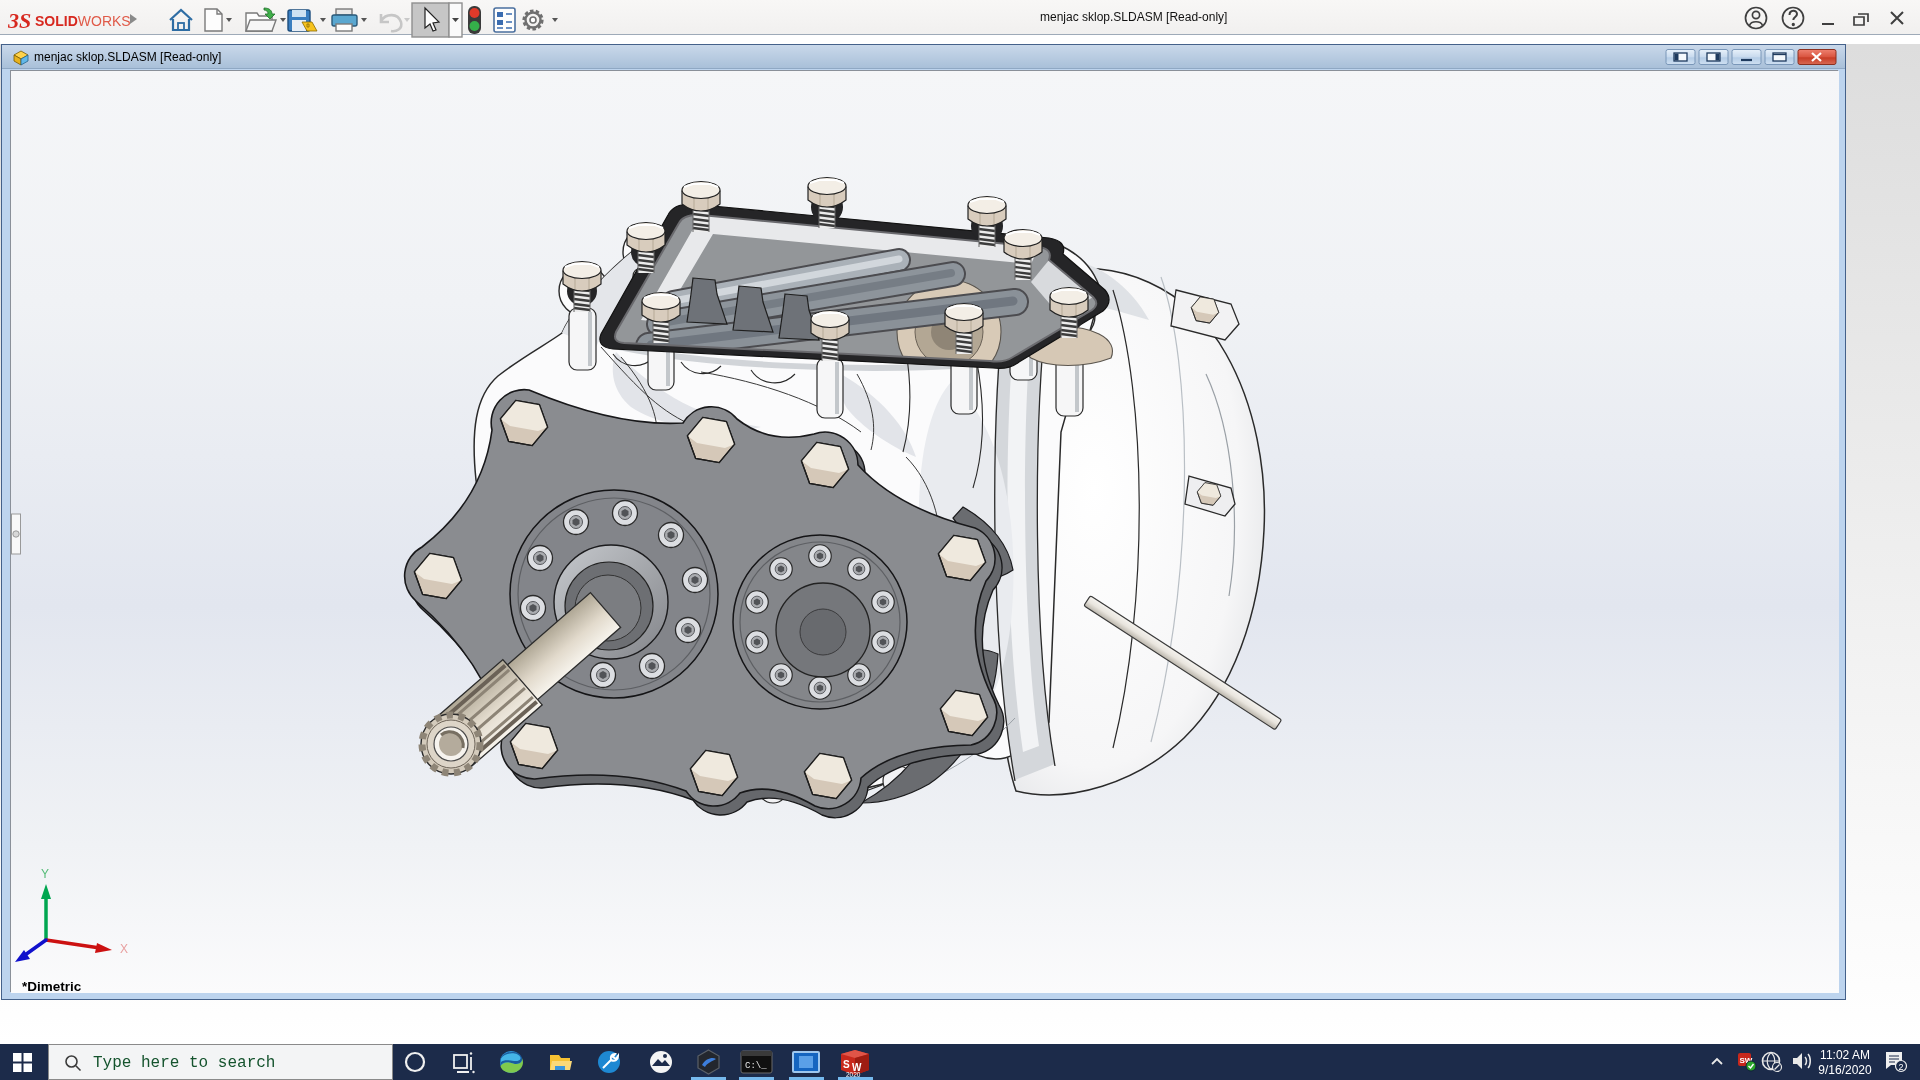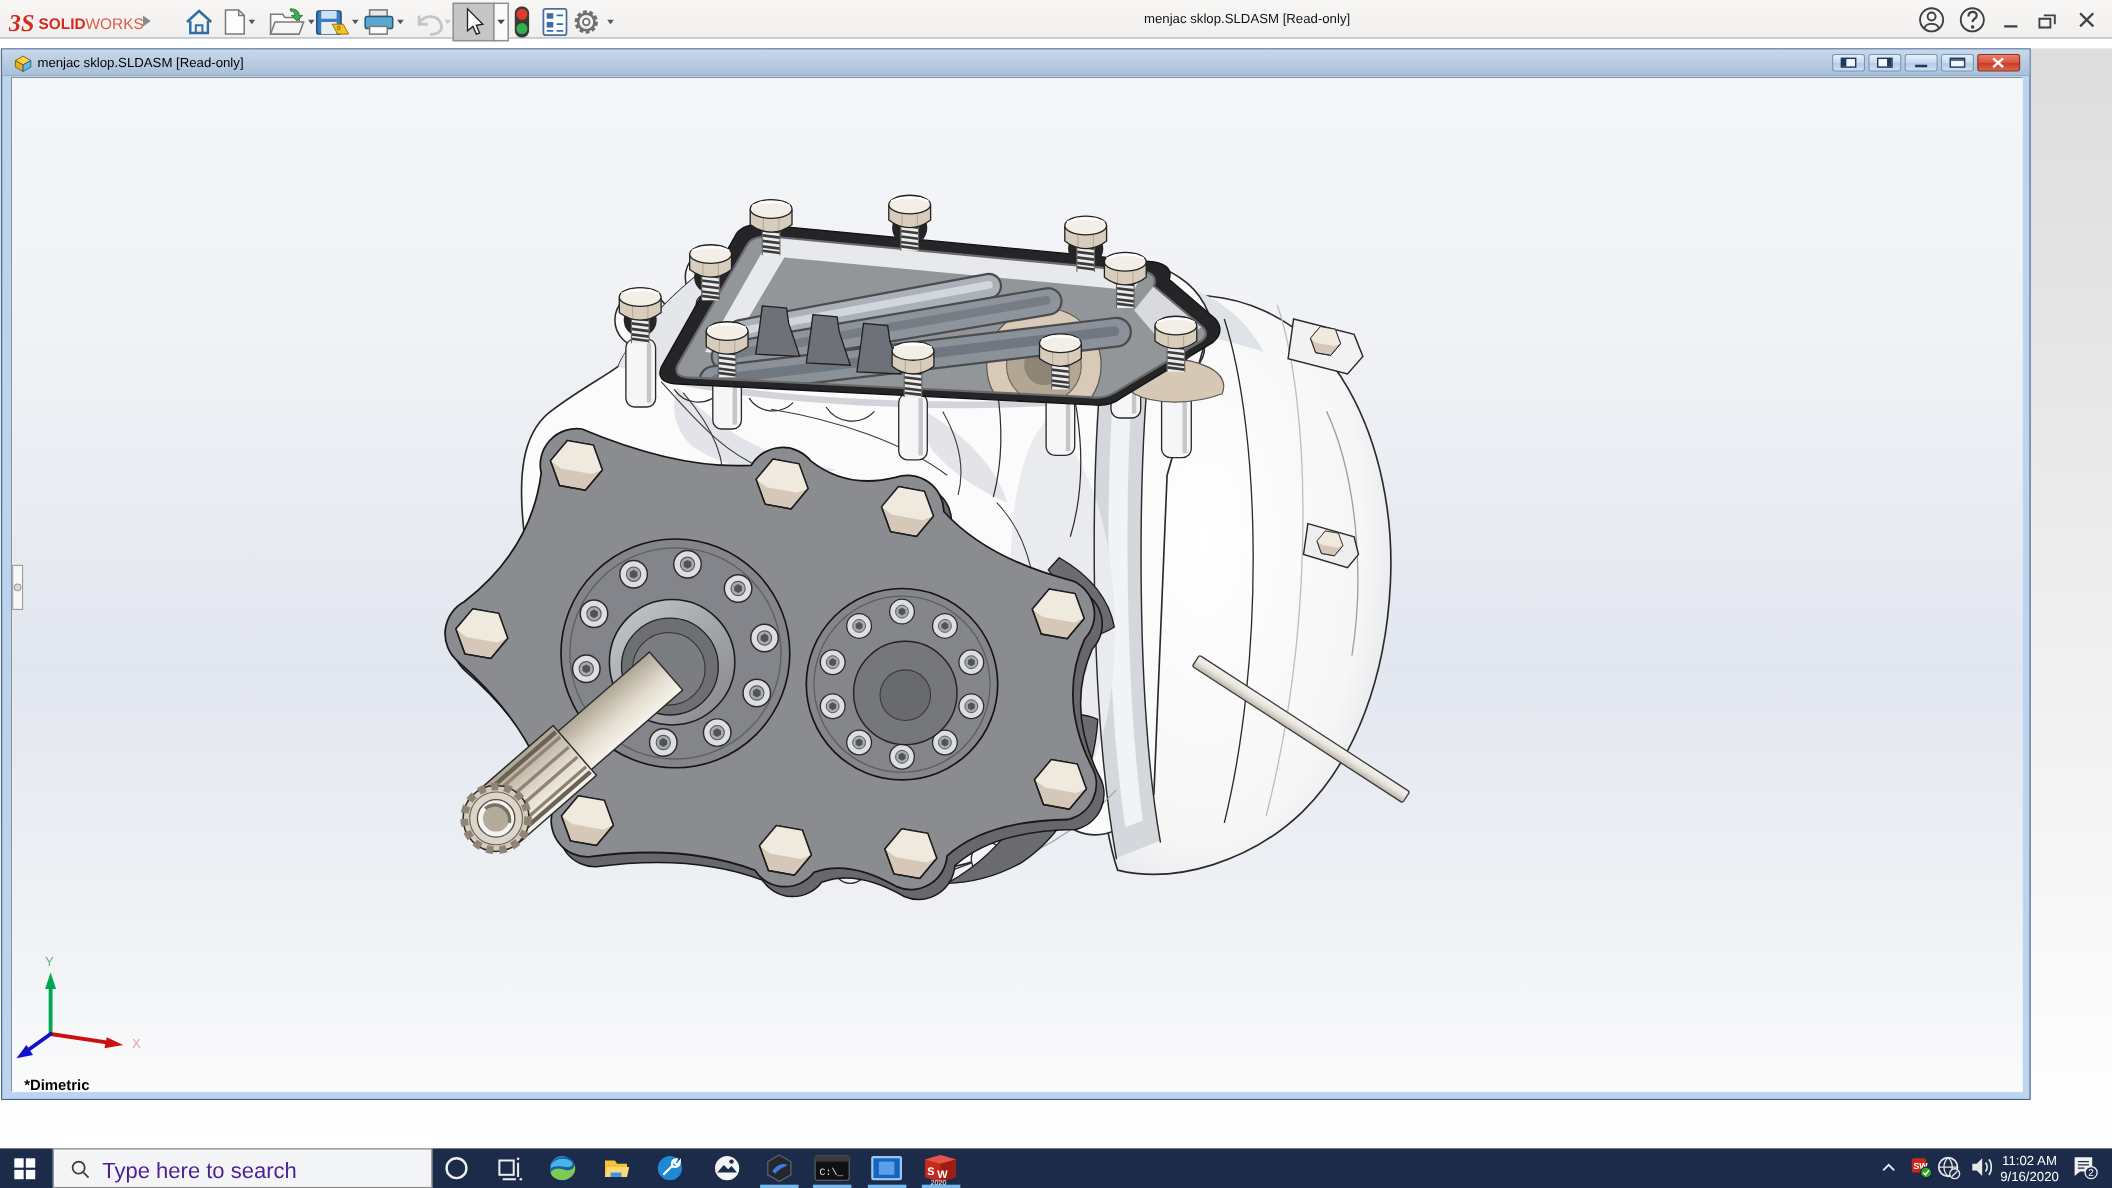--- a/index.html
+++ b/index.html
@@ -17,21 +17,21 @@
   #docwin { position:absolute; left:1px; top:44px; width:1845px; height:956px;
     border:1px solid #44618a; background:#bdd4ee; }
   #doctitle { position:absolute; left:0; top:0; width:100%; height:24px;
     background:linear-gradient(#c9d8ea,#a9c0d9); border-bottom:1px solid #8fa8c4;
     font-size:12px; color:#000; }
   #doctitle .t { position:absolute; left:32px; top:5px; }
   #viewport { position:absolute; left:8px; top:25px; width:1828px; height:922px; background:#fff; border:1px solid #8a9099; }
   
   #taskbar { position:absolute; left:0; top:1044px; width:1920px; height:36px; background:#1c2b4a; }
   #searchbox { position:absolute; left:48px; top:0px; width:345px; height:36px; background:#f3f4f5; border:1px solid #8a8a8a; }
-  #searchbox .ph { position:absolute; left:44px; top:9px; font-size:20px; color:#4c1d95; }
+  #searchbox .ph { position:absolute; left:44px; top:9px; font-size:16px; color:#14532d;font-family:Liberation Mono, monospace; }
   .tbicon { position:absolute; top:0; width:48px; height:36px; }
 </style>
 </head>
 <body>
 
 <div id="appbar">
   <svg id="swlogo" width="160" height="30" viewBox="0 0 160 30">
     <text x="0" y="22" font-size="22" font-weight="bold" font-style="italic" fill="#d7281f" font-family="Liberation Serif">3S</text>
     <text x="27" y="20" font-size="14" font-weight="bold" fill="#d7281f" letter-spacing="0">SOLID<tspan font-weight="normal" fill="#e05a48">WORKS</tspan></text>
   </svg>

